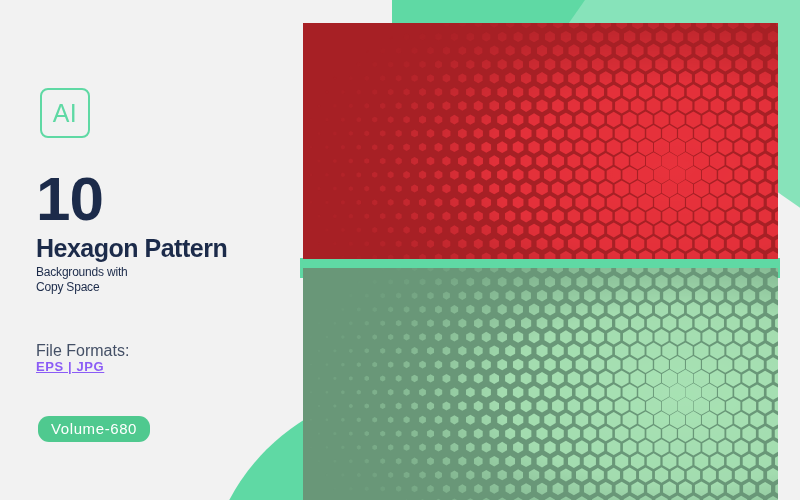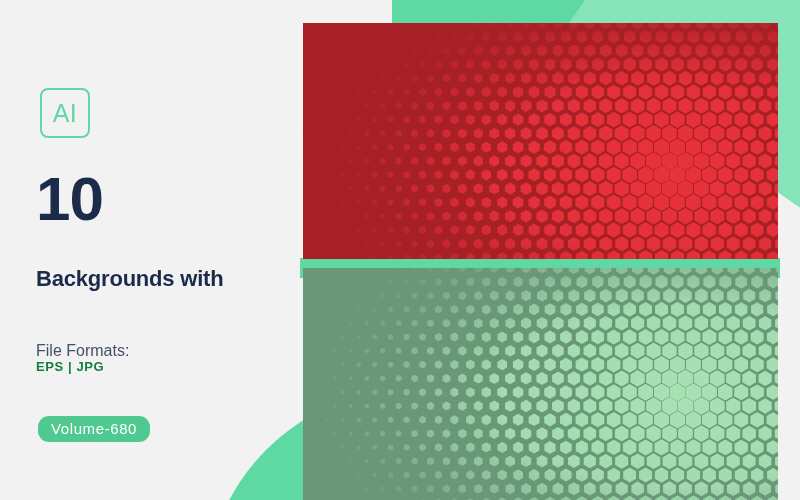--- a/index.html
+++ b/index.html
@@ -72,40 +72,41 @@
     position:absolute; left:36px; top:236px;
     color:#1c2b4a;
     font-size:25px;
     font-weight:bold;
     letter-spacing:-0.5px;
     line-height:1;
   }
   .subtitle {
     position:absolute; left:36px; top:265px;
     color:#1c2b4a;
-    font-size:22px;
-    font-weight:bold;
+    font-size:12px;
+    font-weight:normal;
     line-height:1.25;
     letter-spacing:-0.2px;
   }
   .subtitle div { white-space:nowrap; }
 
   .formats-label {
     position:absolute; left:36px; top:343px;
     color:#445066;
     font-size:16px;
     line-height:1;
   }
   .formats-value {
     position:absolute; left:36px; top:360px;
-    color:#15803d;
+    color:#8b5cf6;
     font-size:13px;
     font-weight:bold;
     letter-spacing:0.6px;
     line-height:1;
+    text-decoration:underline;
   }
 
   .volume {
     position:absolute; left:38px; top:416px;
     background:#4fc98f;
     color:#ffffff;
     font-size:15px;
     letter-spacing:0.6px;
     padding:5px 13px 6px;
     border-radius:11px;
@@ -129,23 +130,25 @@
   <div class="green-strip"></div>
 </div>
 
 <div class="info">
 
   <div class="ai-badge">
     <span>AI</span>
   </div>
 
   <div class="count">10</div>
+  <div class="title">Hexagon Pattern</div>
 
   <div class="subtitle">
     <div>Backgrounds with</div>
+    <div>Copy Space</div>
   </div>
 
   <div class="formats-label">File Formats:</div>
   <div class="formats-value">EPS  |  JPG</div>
 
   <div class="volume">Volume-680</div>
 </div>
 
 <div class="panel panel-red">
   <svg viewBox="0 0 475 236" preserveAspectRatio="none">

